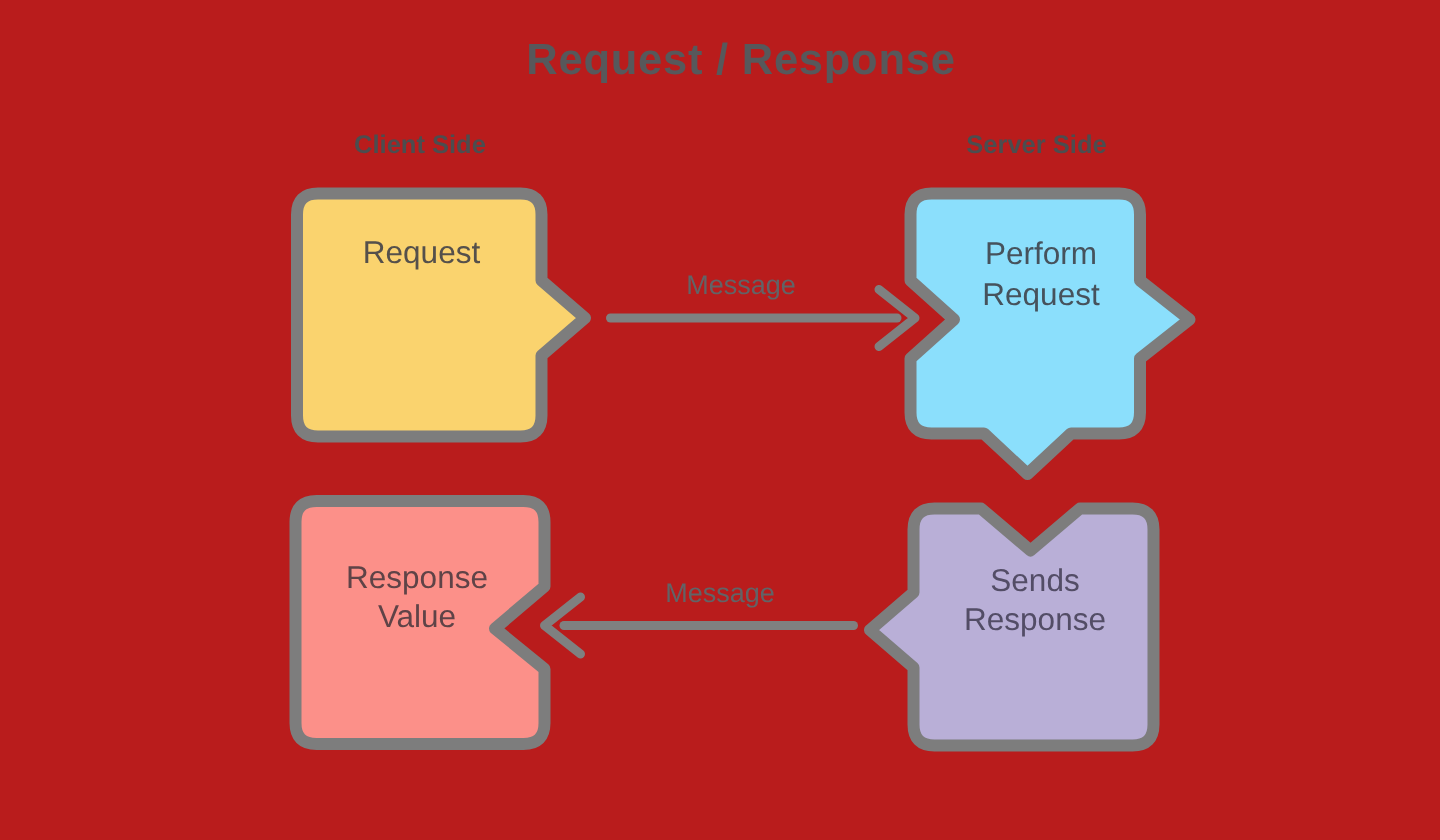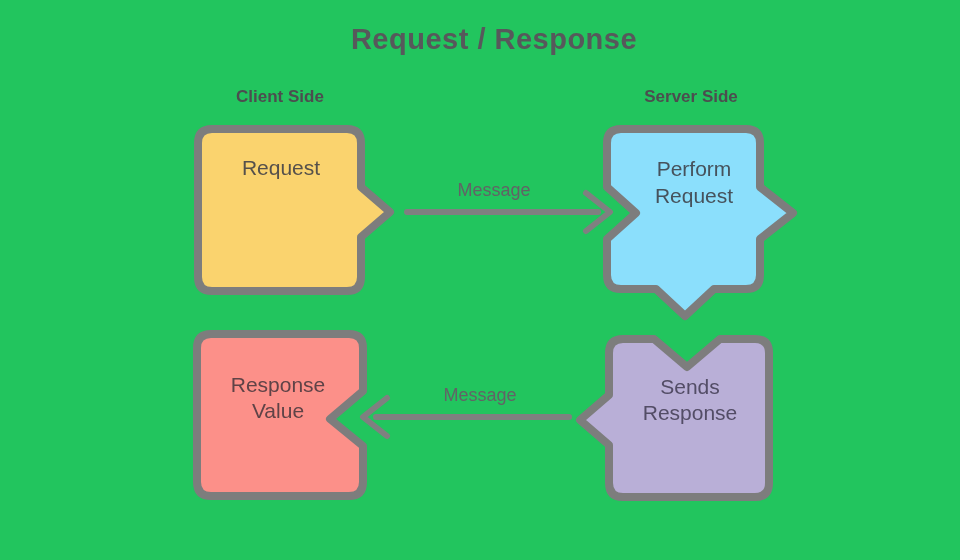--- a/index.html
+++ b/index.html
@@ -8,21 +8,21 @@
     background: #ffffff;
     width: 960px;
     height: 560px;
     overflow: hidden;
     font-family: "Liberation Sans", sans-serif;
   }
   .stage {
     position: relative;
     width: 960px;
     height: 560px;
-    background: #22c55e;
+    background: #b91c1c;
   }
   svg { display: block; }
   text { font-family: "Liberation Sans", sans-serif; }
   .title-text { font-size: 29px; font-weight: 600; letter-spacing: 0.5px; }
   .side-label { font-size: 17px; font-weight: 700; }
   .node-label { font-size: 21px; font-weight: 500; }
   .arrow-label { font-size: 18px; font-weight: 500; }
 </style>
 </head>
 <body>

